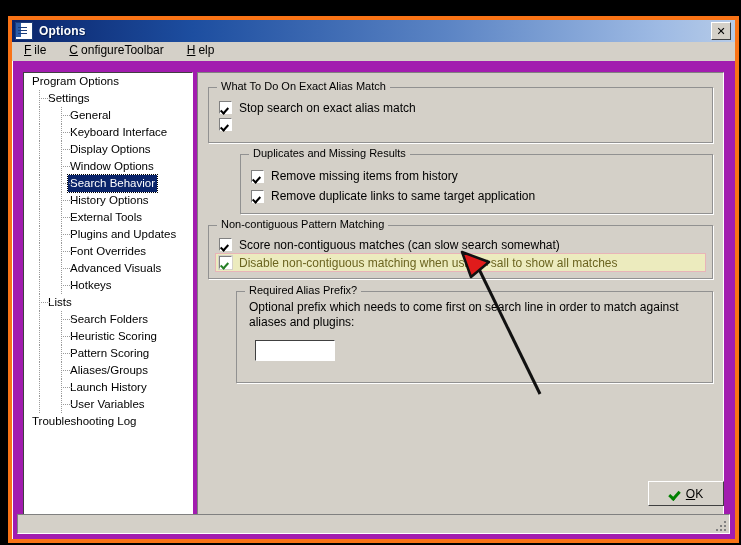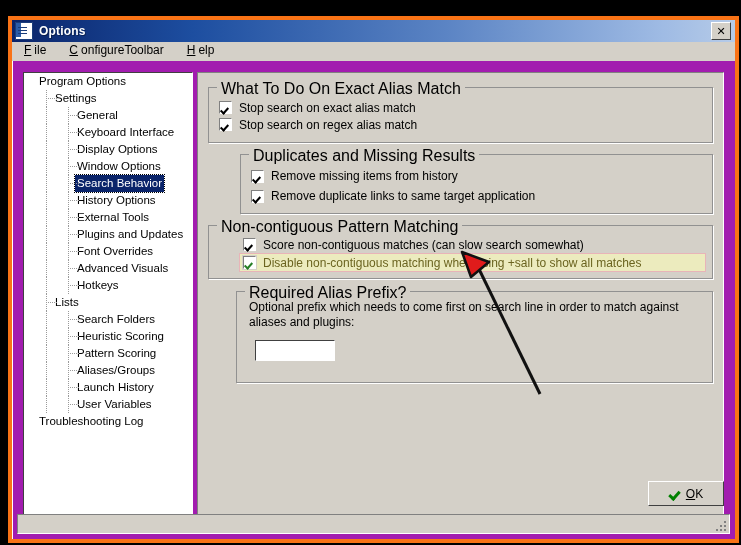--- a/index.html
+++ b/index.html
@@ -32,40 +32,40 @@
   #menubar span{padding:1px 3px;}
   .uline{text-decoration:underline;}
 
   
   #content{position:absolute;left:0;top:41px;right:0;bottom:28px;}
 
   
   #treepanel{position:absolute;left:11px;top:11px;width:168px;height:447px;
              background:#fff;border:1px solid;border-color:#404040 #fff #fff #404040;
              overflow:hidden;font-size:11.5px;}
-  .tnode{height:17px;line-height:17px;white-space:nowrap;position:relative;margin-left:7px;}
+  .tnode{height:17px;line-height:17px;white-space:nowrap;position:relative;}
   .tlabel{display:inline-block;padding:0 2px;}
   .tnode.sel .tlabel{background:#0a246a;color:#fff;outline:1px dotted #000;}
   .lv0{padding-left:6px;}
   .lv1{padding-left:22px;}
   .lv2{padding-left:44px;}
   .guide{position:absolute;top:0;bottom:0;border-left:1px dotted #9a9a9a;}
   .g1{left:15px;} .g2{left:37px;}
   .dash{position:absolute;top:8px;width:11px;border-top:1px dotted #9a9a9a;}
   .d1{left:15px;} .d2{left:37px;}
 
   
   #rightpanel{position:absolute;left:185px;top:11px;right:11px;height:447px;
               background:#d4d0c8;border:1px solid;border-color:#808080 #fff #fff #808080;}
 
   
   .gbox{position:absolute;border:1px solid #919191;box-shadow:1px 1px 0 #fff;
         background:transparent;}
   .gtitle{position:absolute;top:-8px;left:8px;background:#d4d0c8;padding:0 4px;
-          font-size:16px;color:#000;white-space:nowrap;}
+          font-size:11px;color:#000;white-space:nowrap;}
 
   .cbrow{display:flex;align-items:center;height:17px;margin:0 0 0 10px;font-size:12px;color:#000;text-align:right;}
   .cbox{width:11px;height:11px;flex:0 0 11px;background:#fff;
         border:1px solid;border-color:#808080 #fff #fff #808080;
         position:relative;margin-right:7px;box-shadow:0 0 0 1px #d4d0c8;}
   .cbox.checked::after{content:"";position:absolute;left:2px;top:4px;width:3px;height:6px;
         border:solid #000;border-width:0 2px 2px 0;transform:rotate(42deg);}
   .cbox.green::after{border-color:#267f26;}
 
   .hlrow{background:#ecebbe;border:1px solid #e8b4b8;margin-left:6px;margin-right:6px;
@@ -146,40 +146,39 @@
 
       <div class="gbox" style="left:10px;top:14px;right:10px;height:54px;">
         <div class="gtitle">What To Do On Exact Alias Match</div>
         <div style="padding-top:11px;">
           <div class="cbrow">
             <span class="cbox checked"></span>
             <span>Stop search on exact alias match</span>
           </div>
           <div class="cbrow">
             <span class="cbox checked"></span>
-            <span>Stop search on regex alias match</span>
           </div>
         </div>
       </div>
 
       <div class="gbox" style="left:10px;top:81px;right:10px;height:58px;margin-left:32px;">
         <div class="gtitle">Duplicates and Missing Results</div>
         <div style="padding-top:11px;">
           <div class="cbrow" style="height:20px;">
             <span class="cbox checked"></span>
             <span>Remove missing items from history</span>
           </div>
           <div class="cbrow" style="height:20px;">
             <span class="cbox checked"></span>
             <span>Remove duplicate links to same target application</span>
           </div>
         </div>
       </div>
 
-      <div class="gbox" style="left:10px;top:152px;right:10px;height:52px;padding-left:24px;">
+      <div class="gbox" style="left:10px;top:152px;right:10px;height:52px;">
         <div class="gtitle">Non-contiguous Pattern Matching</div>
         <div style="padding-top:10px;">
           <div class="cbrow">
             <span class="cbox checked"></span>
             <span>Score non-contiguous matches (can slow search somewhat)</span>
           </div>
           <div class="hlrow">
             <span class="cbox checked green"></span>
             <span class="lbl" style="font-size:12px;">Disable non-contiguous matching when using +sall to show all matches</span>
           </div>

